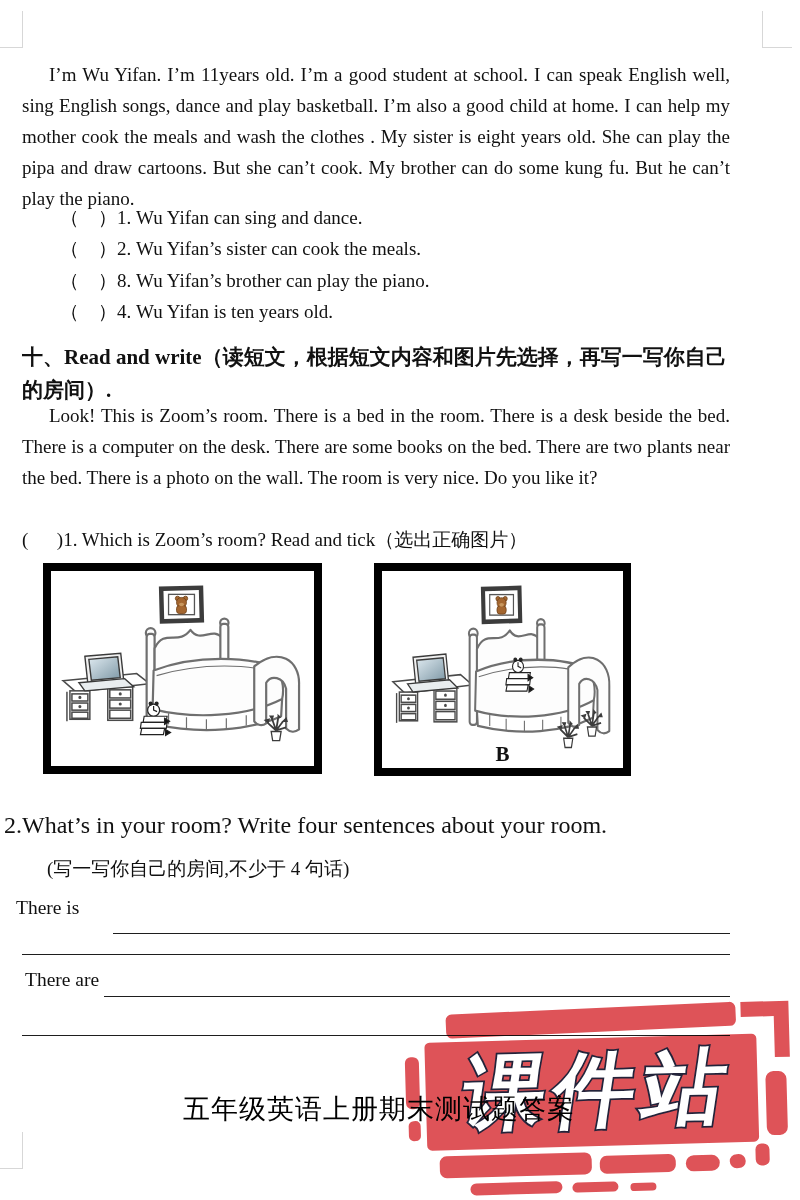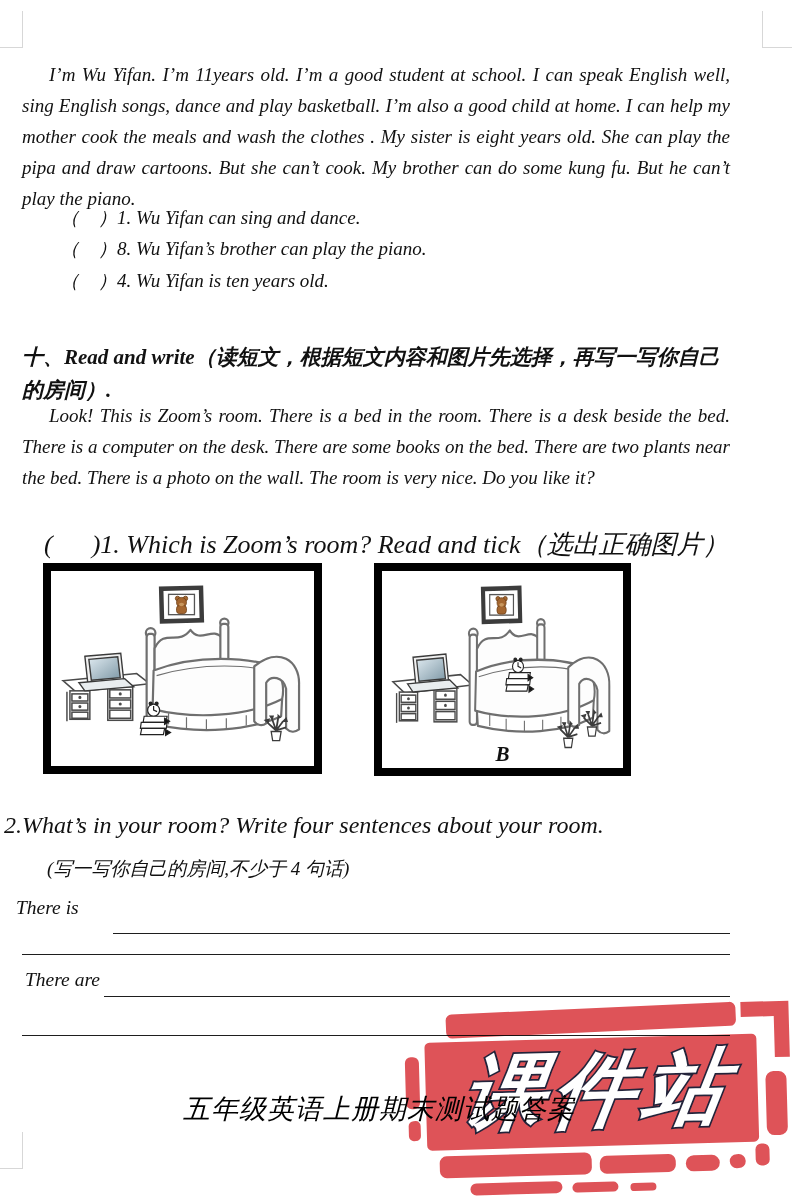--- a/index.html
+++ b/index.html
@@ -4,42 +4,41 @@
 <style>
   html,body{margin:0;padding:0;background:#888;}
   .page{
     position:relative;
     width:800px;height:1200px;
     margin:0 auto;
     background:#ffffff;
     font-family:"Liberation Serif","DejaVu Serif",serif;
     color:#111;
     overflow:hidden;
-    font-style:italic;
   }
   
   .cmark{position:absolute;background:#d7d7d7;}
   
   .abs{position:absolute;}
   .passage{
     width:708px;left:22px;
     font-size:19px;line-height:31px;
     text-align:justify;
     white-space:pre-wrap;
   }
   .indent{text-indent:27px;}
   .qlist{left:60px;font-size:19px;line-height:31.4px;}
   .q-row{white-space:pre;}
   .heading{
     left:22px;width:716px;
     font-size:21px;line-height:33px;
     font-weight:bold;
     white-space:pre-wrap;
   }
-  .q1row{left:22px;font-size:26px;white-space:pre;margin-left:22px;}
+  .q1row{left:22px;font-size:19px;white-space:pre;}
   .q2prompt{left:4px;font-size:24px;white-space:pre;}
   .hint{left:47px;font-size:19px;white-space:pre;}
   .starter{font-size:19.5px;white-space:pre;}
   .wline{position:absolute;border-top:1.7px solid #1e1e1e;height:0;}
   .footer{
     left:183px;top:1091px;
     font-size:27px;letter-spacing:1px;
     color:#000;
     white-space:pre;
   }
@@ -82,20 +81,21 @@
   <div class="cmark" style="left:0;top:47px;width:22px;height:1px;"></div>
   <div class="cmark" style="left:762px;top:11px;width:1px;height:37px;"></div>
   <div class="cmark" style="left:762px;top:47px;width:30px;height:1px;"></div>
   <div class="cmark" style="left:22px;top:1132px;width:1px;height:37px;"></div>
   <div class="cmark" style="left:0;top:1168px;width:22px;height:1px;"></div>
 
   <div class="abs passage indent" style="top:59px;">I’m Wu Yifan. I’m 11years old. I’m a good student at school. I can speak English well, sing English songs, dance and play basketball. I’m also a good child at home. I can help my mother cook the meals and wash the clothes . My sister is eight years old. She can play the pipa and draw cartoons. But she can’t cook. My brother can do some kung fu. But he can’t play the piano.</div>
 
   <div class="abs qlist" style="top:202px;">
     <div class="q-row">（    ）1. Wu Yifan can sing and dance.</div>
+    <div class="q-row">（    ）2. Wu Yifan’s sister can cook the meals.</div>
     <div class="q-row">（    ）8. Wu Yifan’s brother can play the piano.</div>
     <div class="q-row">（    ）4. Wu Yifan is ten years old.</div>
   </div>
 
   <div class="abs passage indent" style="top:400px;">Look! This is Zoom’s room. There is a bed in the room. There is a desk beside the bed. There is a computer on the desk. There are some books on the bed. There are two plants near the bed. There is a photo on the wall. The room is very nice. Do you like it?</div>
 
   <div class="abs heading" style="top:341px;">十、Read and write（读短文，根据短文内容和图片先选择，再写一写你自己的房间）.</div>
 
   <div class="abs q1row" style="top:527px;">(      )1. Which is Zoom’s room? Read and tick（选出正确图片）</div>
 

